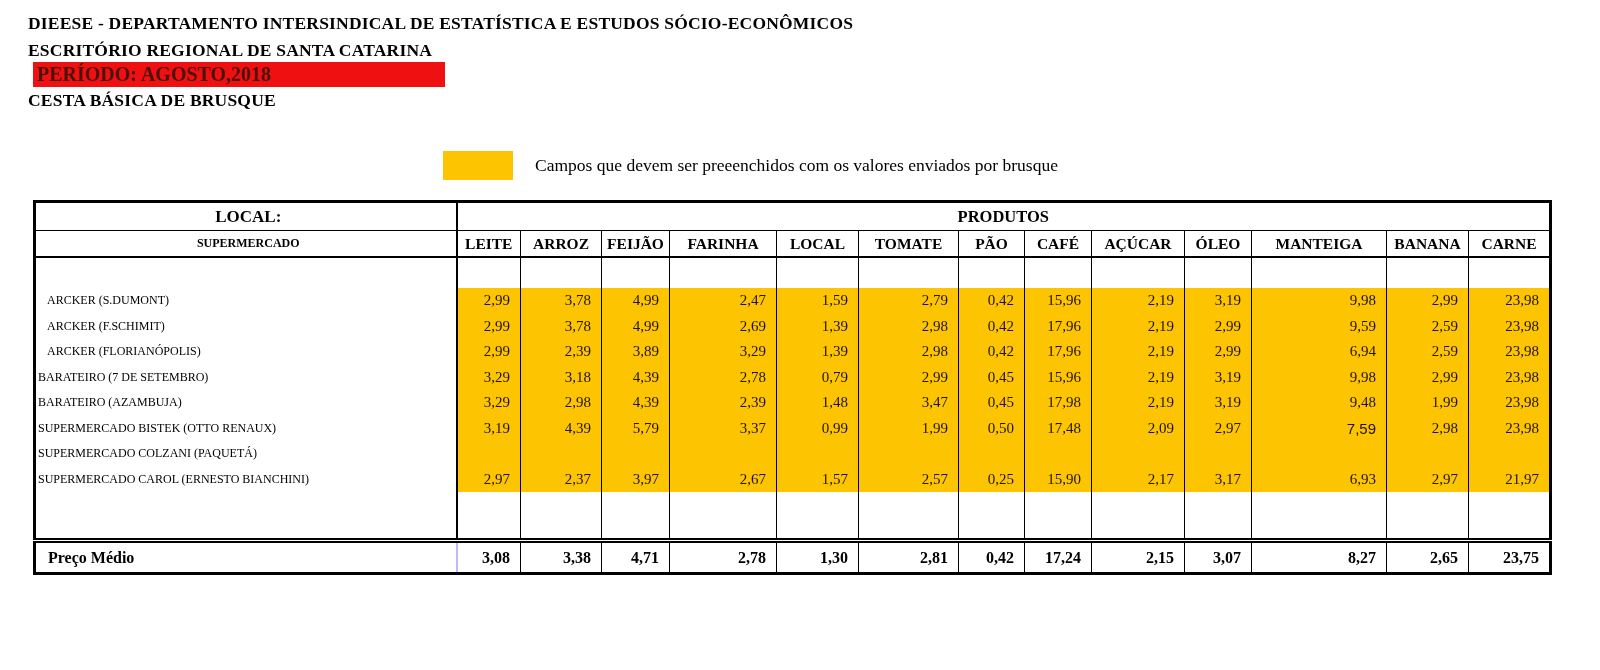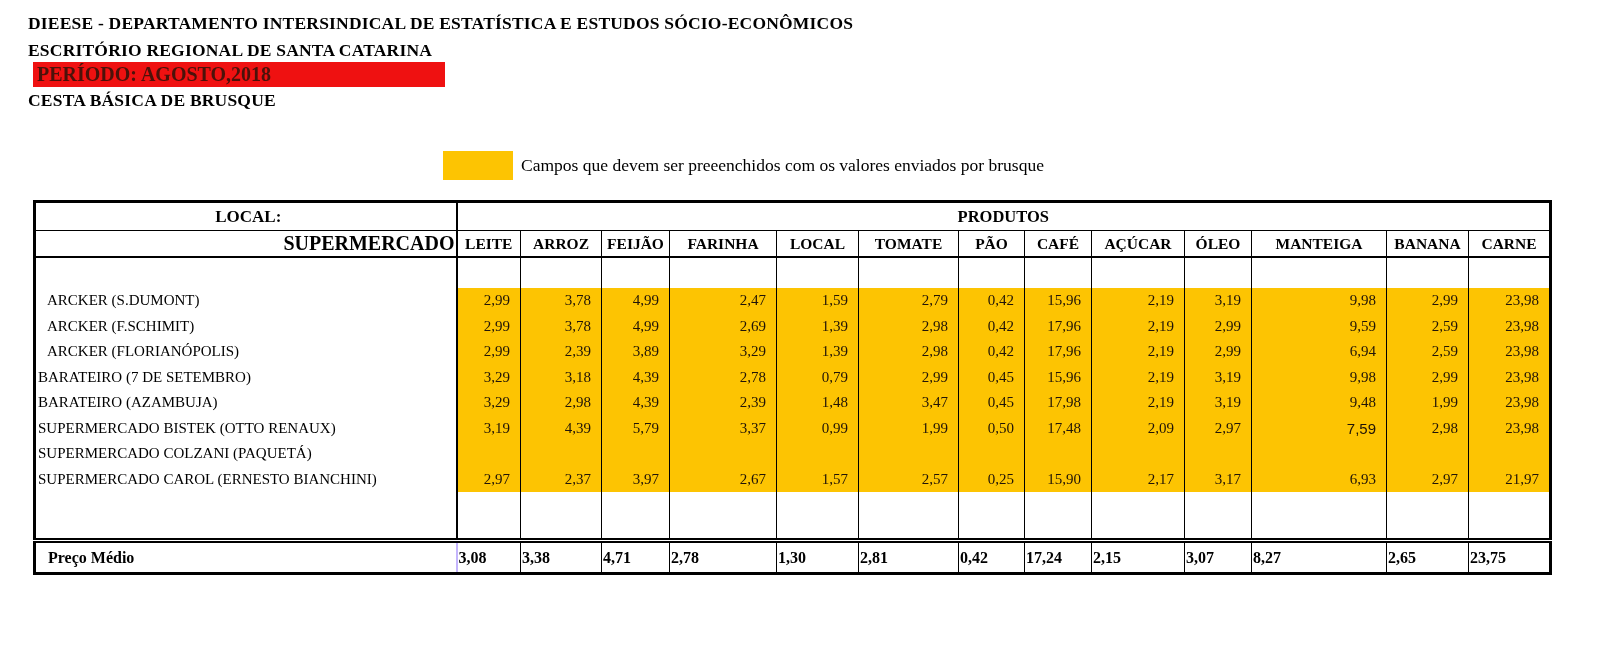--- a/index.html
+++ b/index.html
@@ -56,21 +56,21 @@
     display: flex;
     align-items: center;
   }
   .legend-swatch {
     width: 70px;
     height: 29px;
     background: var(--hl, #fdc402);
   }
   .legend-text {
     font-size: 17.5px;
-    padding-left: 8px;
+    padding-left: 22px;
     white-space: nowrap;
   }
 
   
   .tbl-wrap {
     position: absolute;
     left: 33px;
     top: 200px;
   }
   table.price {
@@ -102,23 +102,23 @@
   }
   tr.r-cols td {
     height: 23px;
     border-bottom: 2px solid #000;
     border-right: 1px solid #000;
     font-weight: bold;
     font-size: 15.5px;
     text-align: center;
   }
   tr.r-cols td.super {
-    text-align: right;
+    text-align: center;
     padding-left: 6px;
-    font-size: 20px;
+    font-size: 12px;
     border-right: 2px solid #000;
   }
   tr.r-cols td:last-child { border-right: none; text-align: center; }
 
   
   tr.r-spacer td, tr.r-data td, tr.r-empty td {
     border-right: 1px solid #000;
   }
   tr.r-spacer td:first-child,
   tr.r-data td:first-child,
@@ -128,21 +128,21 @@
   tr.r-spacer td:last-child,
   tr.r-data td:last-child,
   tr.r-empty td:last-child { border-right: none; }
 
   tr.r-spacer td { height: 28px; }
   tr.r-empty td  { height: 21px; }
 
   tr.r-data td { height: 23.5px; font-size: 15px; }
   tr.r-data td.name {
     padding-left: 2px;
-    font-size: 15px;
+    font-size: 12px;
   }
   tr.r-data td.name.indent { padding-left: 11px; }
   tr.r-data td.val {
     background: var(--hl, #fdc402);
     text-align: right;
     padding-right: 10px;
     color: #201408;
   }
   tr.r-data td.val.sans {
     font-family: "Liberation Sans", sans-serif;
@@ -155,20 +155,21 @@
     border-top: 5px double #000;
     border-right: 1px solid #000;
     font-weight: bold;
     font-size: 16px;
   }
   tr.r-footer td.flabel {
     padding-left: 12px;
     border-right: 2px solid #c4b5fd;
   }
   tr.r-footer td.fval {
+    text-align: right;
     padding-right: 10px;
   }
   tr.r-footer td:last-child { border-right: none; }
 </style>
 </head>
 <body>
 
 <div class="page">
 
   <div class="title-line t1">DIEESE - DEPARTAMENTO INTERSINDICAL DE ESTATÍSTICA E ESTUDOS SÓCIO-ECONÔMICOS</div>

